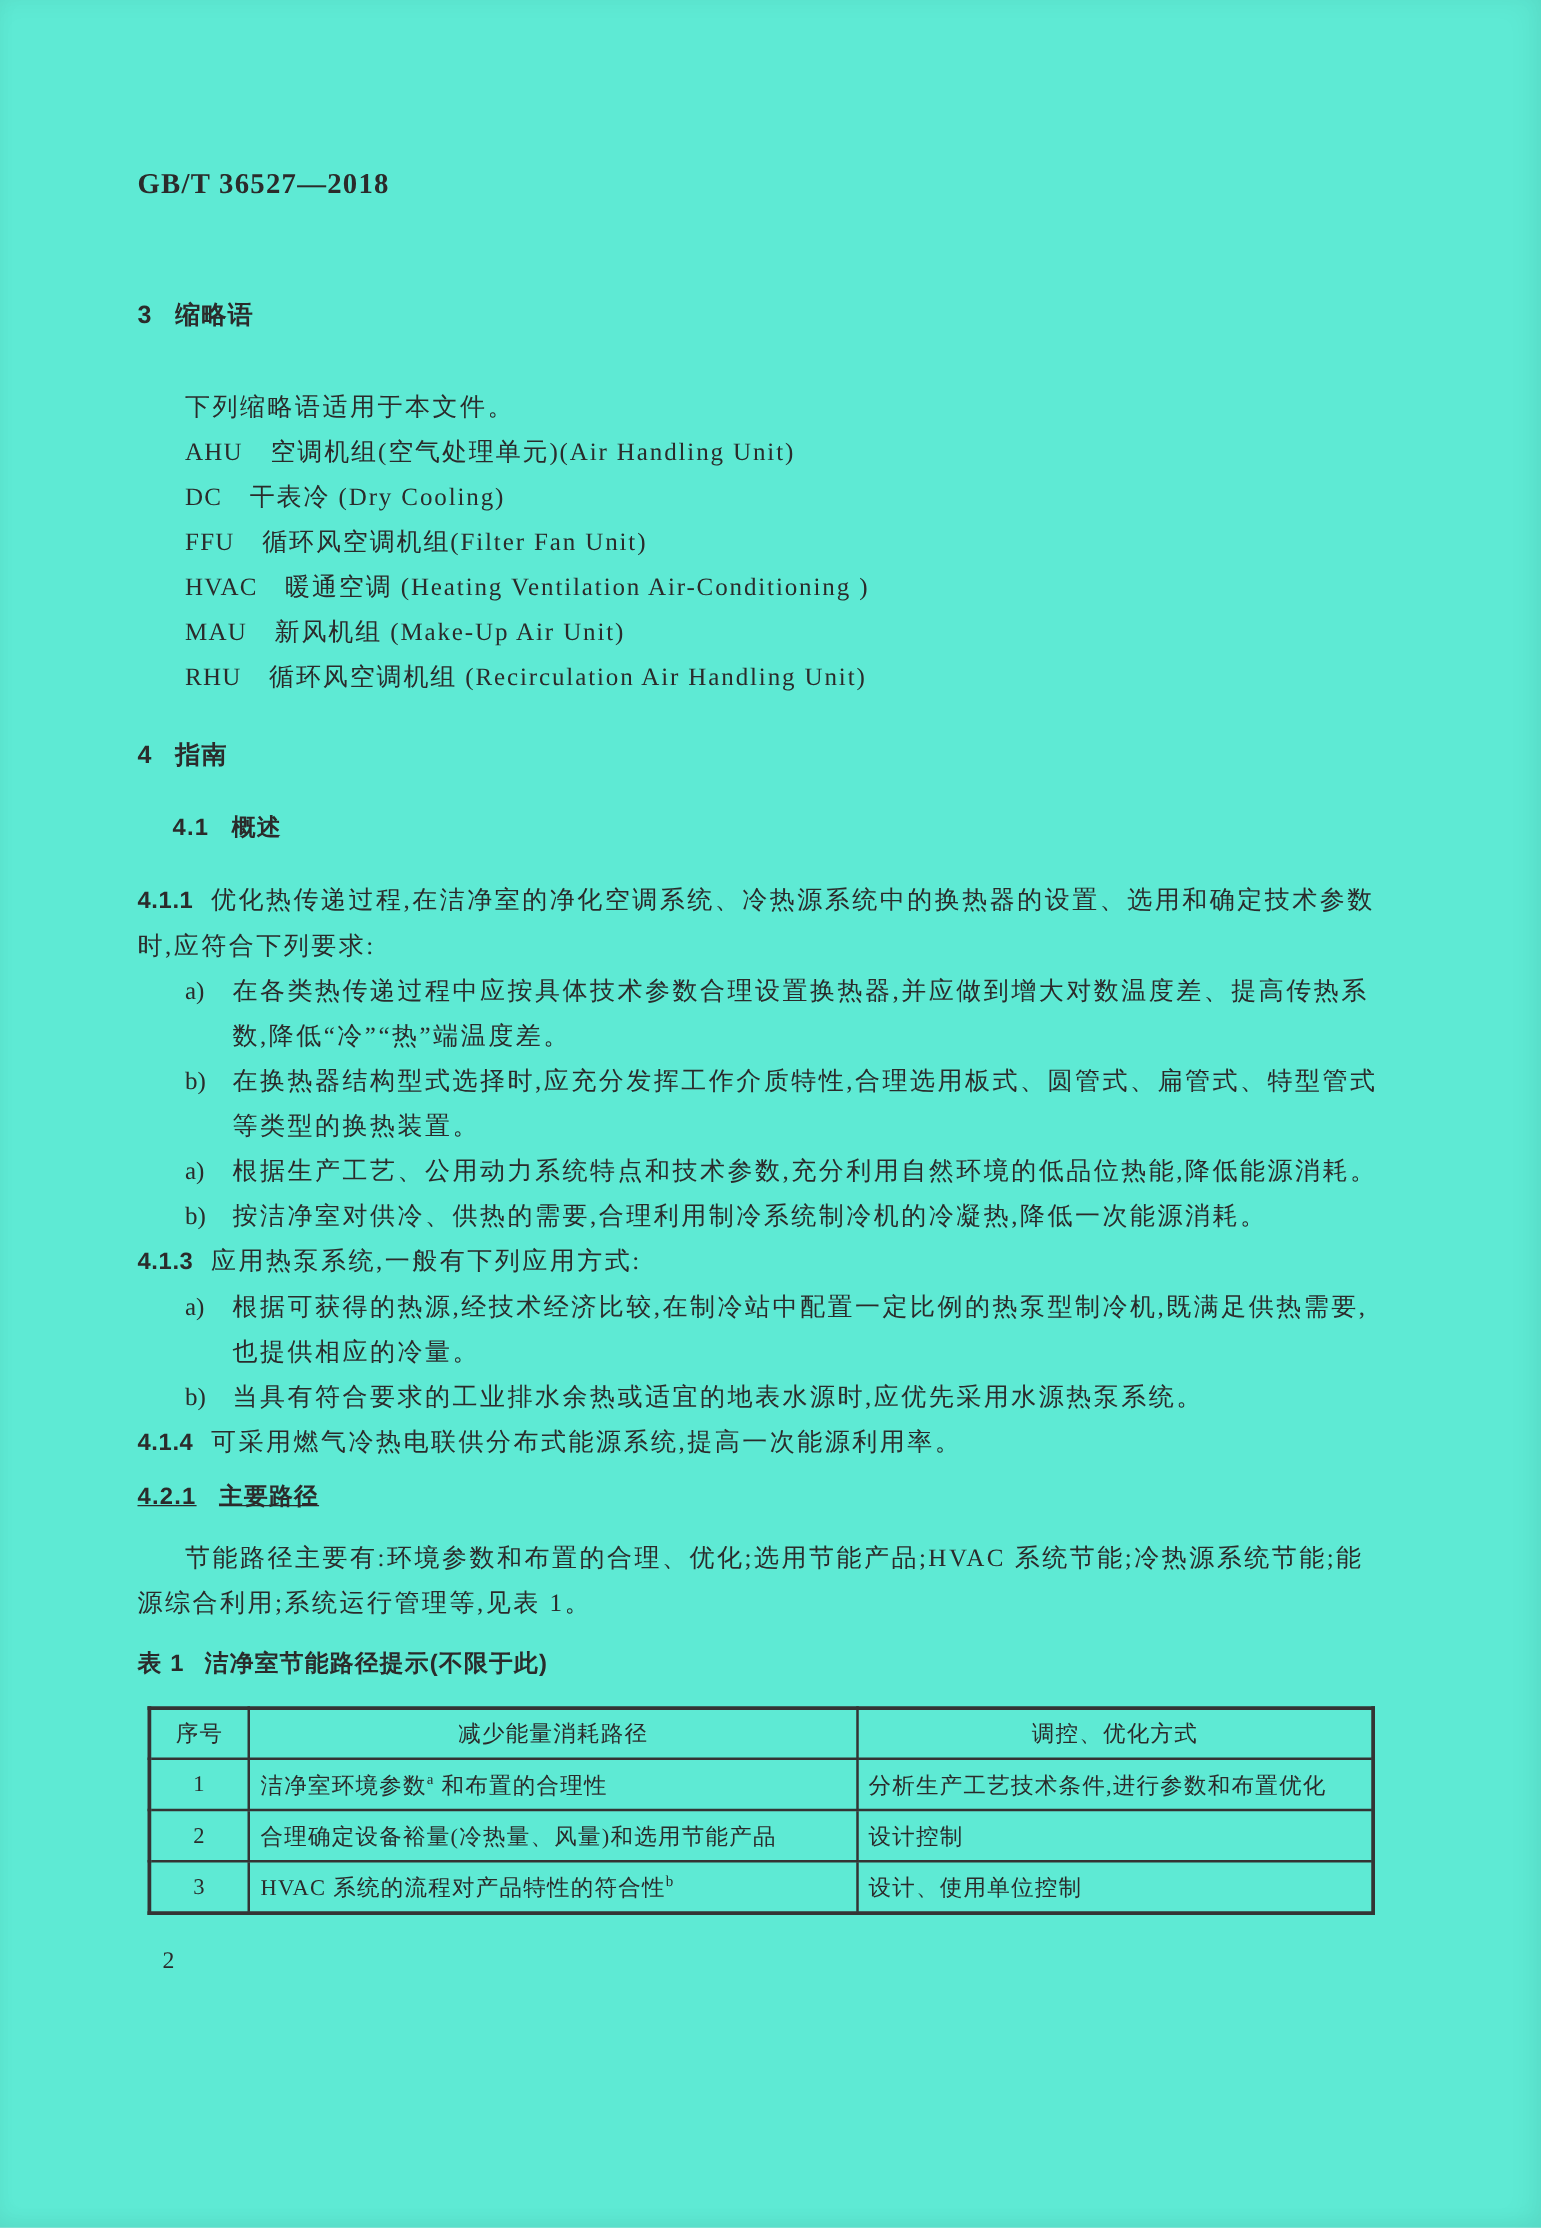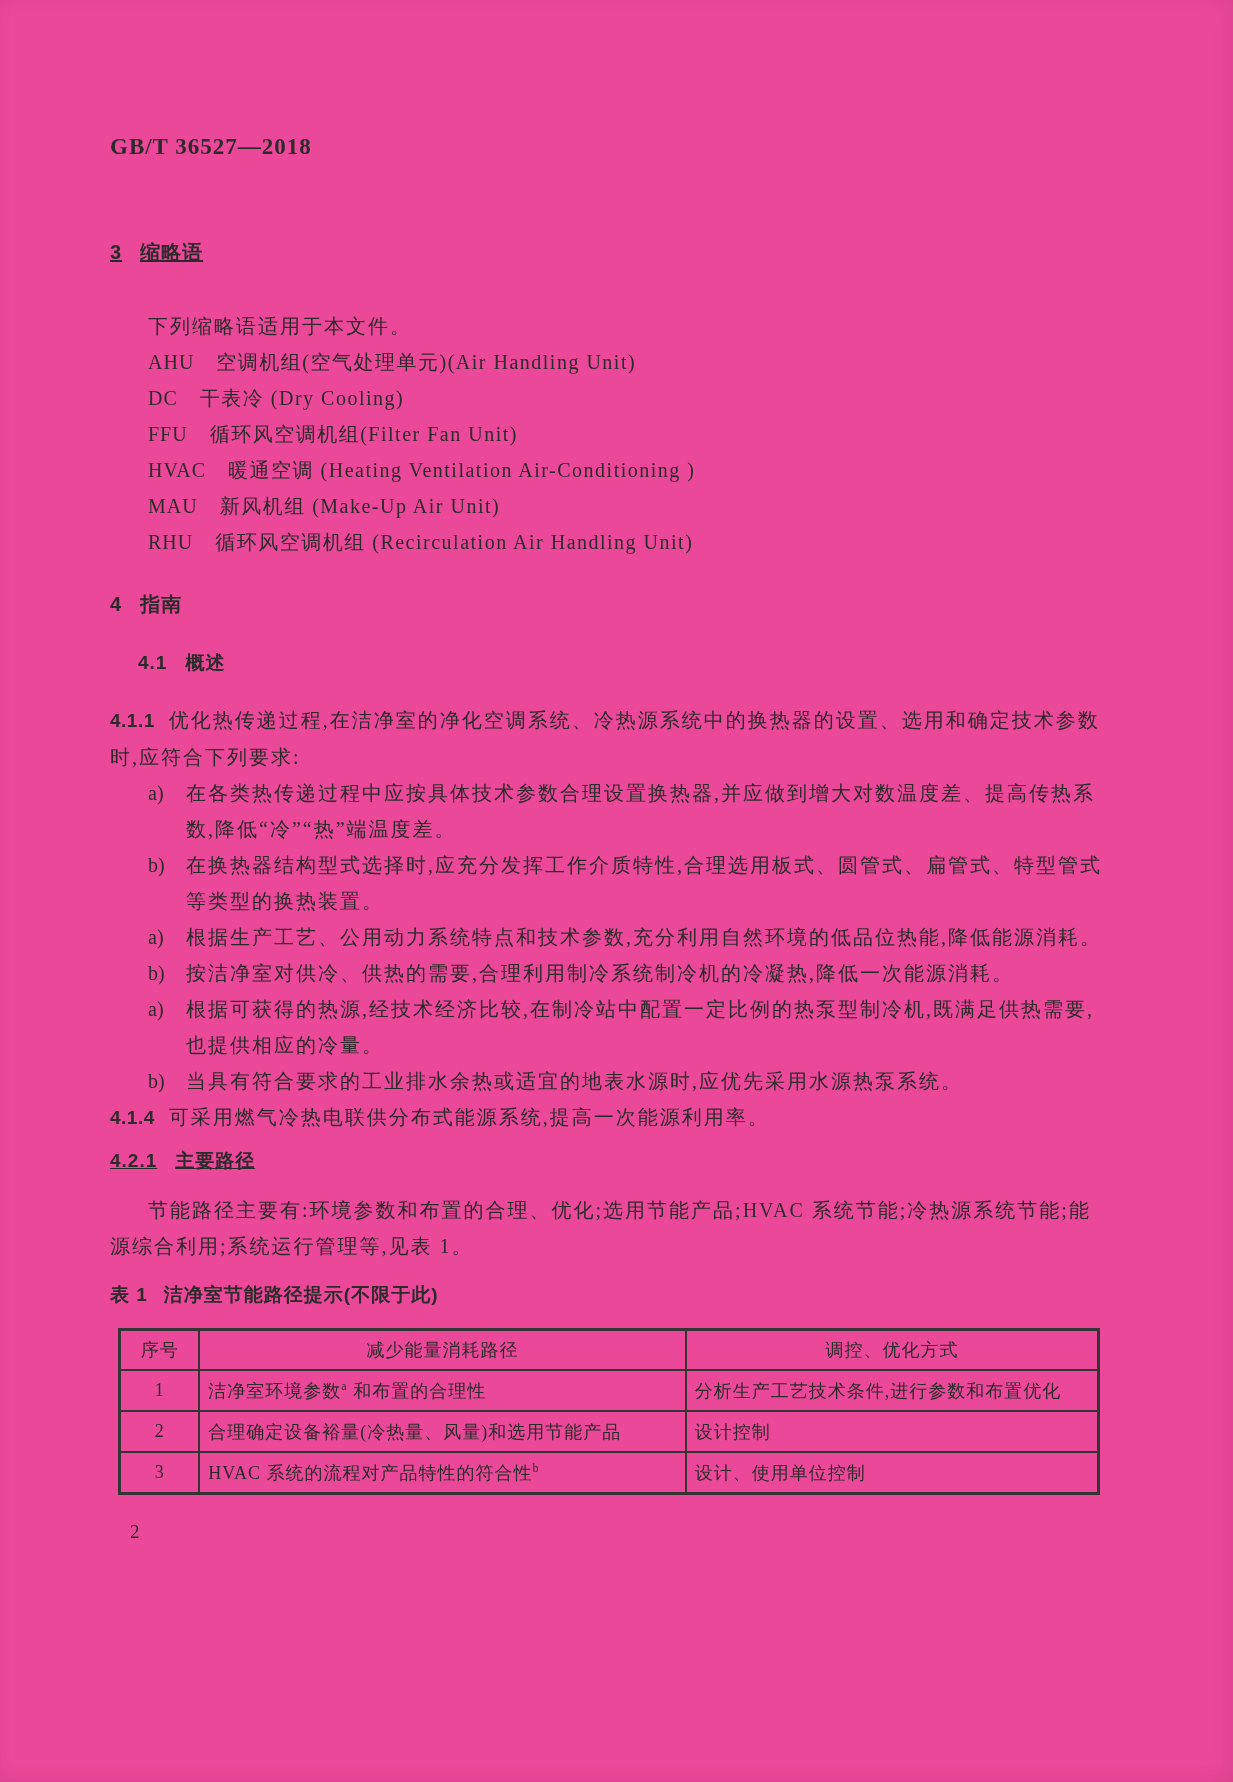--- a/index.html
+++ b/index.html
@@ -4,38 +4,38 @@
 <style>
   html,body { margin:0; padding:0; }
   body {
     width:1233px; height:1782px;
     background:#fbfaf7;
     font-family:"Liberation Serif","DejaVu Serif",serif;
     color:#2b2b2b;
   }
   .page {
     position:relative; width:1233px; height:1782px;
-    background:#ec4899; overflow:hidden;
+    background:#5eead4; overflow:hidden;
     box-shadow: inset -8px 0 22px rgba(0,0,0,0.045), inset 0 -6px 16px rgba(0,0,0,0.035);
   }
   .content { position:absolute; left:110px; top:0; width:1000px; }
 
   .doc-number {
     margin-top:132px;
     font-size:23px; font-weight:bold; letter-spacing:1px;
     line-height:30px;
   }
 
   .h-sec { margin:0; font-family:"Liberation Sans","DejaVu Sans",sans-serif;
     font-size:20px; font-weight:bold; line-height:28px; letter-spacing:1px; }
   .h-sub { margin:0; font-family:"Liberation Sans","DejaVu Sans",sans-serif;
     font-size:19px; font-weight:bold; line-height:26px; letter-spacing:1px; }
   .h-num { margin-right:18px; }
 
-  .mt-sec3 { margin-top:76px;text-decoration:underline; }
+  .mt-sec3 { margin-top:76px; }
   .mt-intro { margin-top:42px; }
   .mt-sec4 { margin-top:30px; }
   .mt-41 { margin-top:32px;margin-left:28px; }
   .mt-clauses { margin-top:26px; }
   .mt-42 { margin-top:18px; }
   .mt-421 { margin-top:12px;text-decoration:underline; }
   .mt-para { margin-top:18px; }
   .mt-caption { margin-top:18px; }
   .mt-table { margin-top:20px;padding-left:38px; }
   .mt-pagenum { margin-top:26px; }
@@ -138,20 +138,23 @@
       </p>
       <p class="sub">
         <span class="snum">b)</span><span>在换热器结构型式选择时,应充分发挥工作介质特性,合理选用板式、圆管式、扁管式、特型管式等类型的换热装置。</span>
       </p>
       <p class="sub">
         <span class="snum">a)</span><span>根据生产工艺、公用动力系统特点和技术参数,充分利用自然环境的低品位热能,降低能源消耗。</span>
       </p>
       <p class="sub">
         <span class="snum">b)</span><span>按洁净室对供冷、供热的需要,合理利用制冷系统制冷机的冷凝热,降低一次能源消耗。</span>
       </p>
+      <p class="clause">
+        <span class="cnum">4.1.3</span><span>应用热泵系统,一般有下列应用方式:</span>
+      </p>
       <p class="sub">
         <span class="snum">a)</span><span>根据可获得的热源,经技术经济比较,在制冷站中配置一定比例的热泵型制冷机,既满足供热需要,也提供相应的冷量。</span>
       </p>
       <p class="sub">
         <span class="snum">b)</span><span>当具有符合要求的工业排水余热或适宜的地表水源时,应优先采用水源热泵系统。</span>
       </p>
       <p class="clause">
         <span class="cnum">4.1.4</span><span>可采用燃气冷热电联供分布式能源系统,提高一次能源利用率。</span>
       </p>
     </div>

